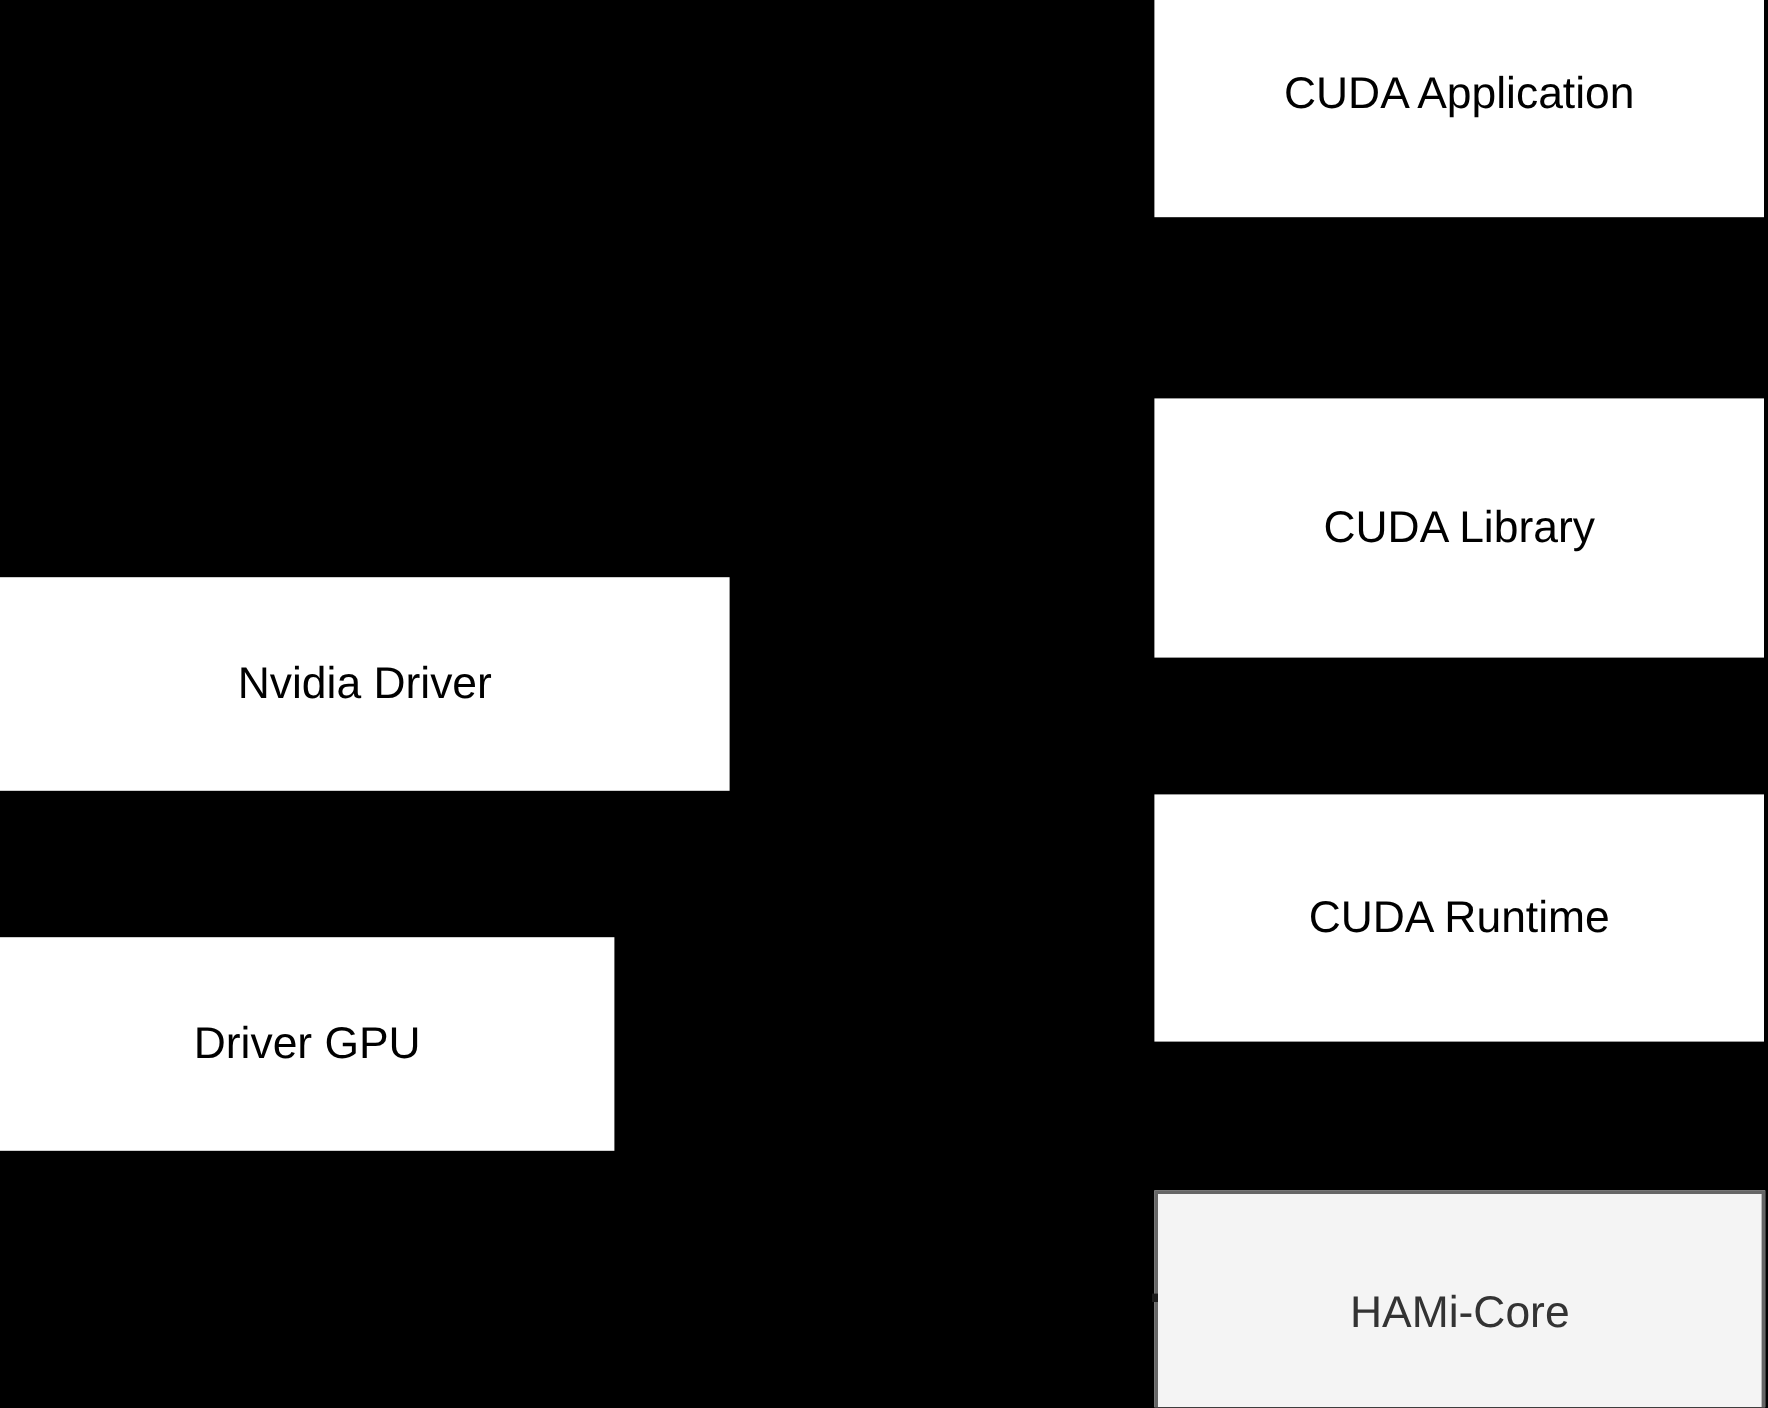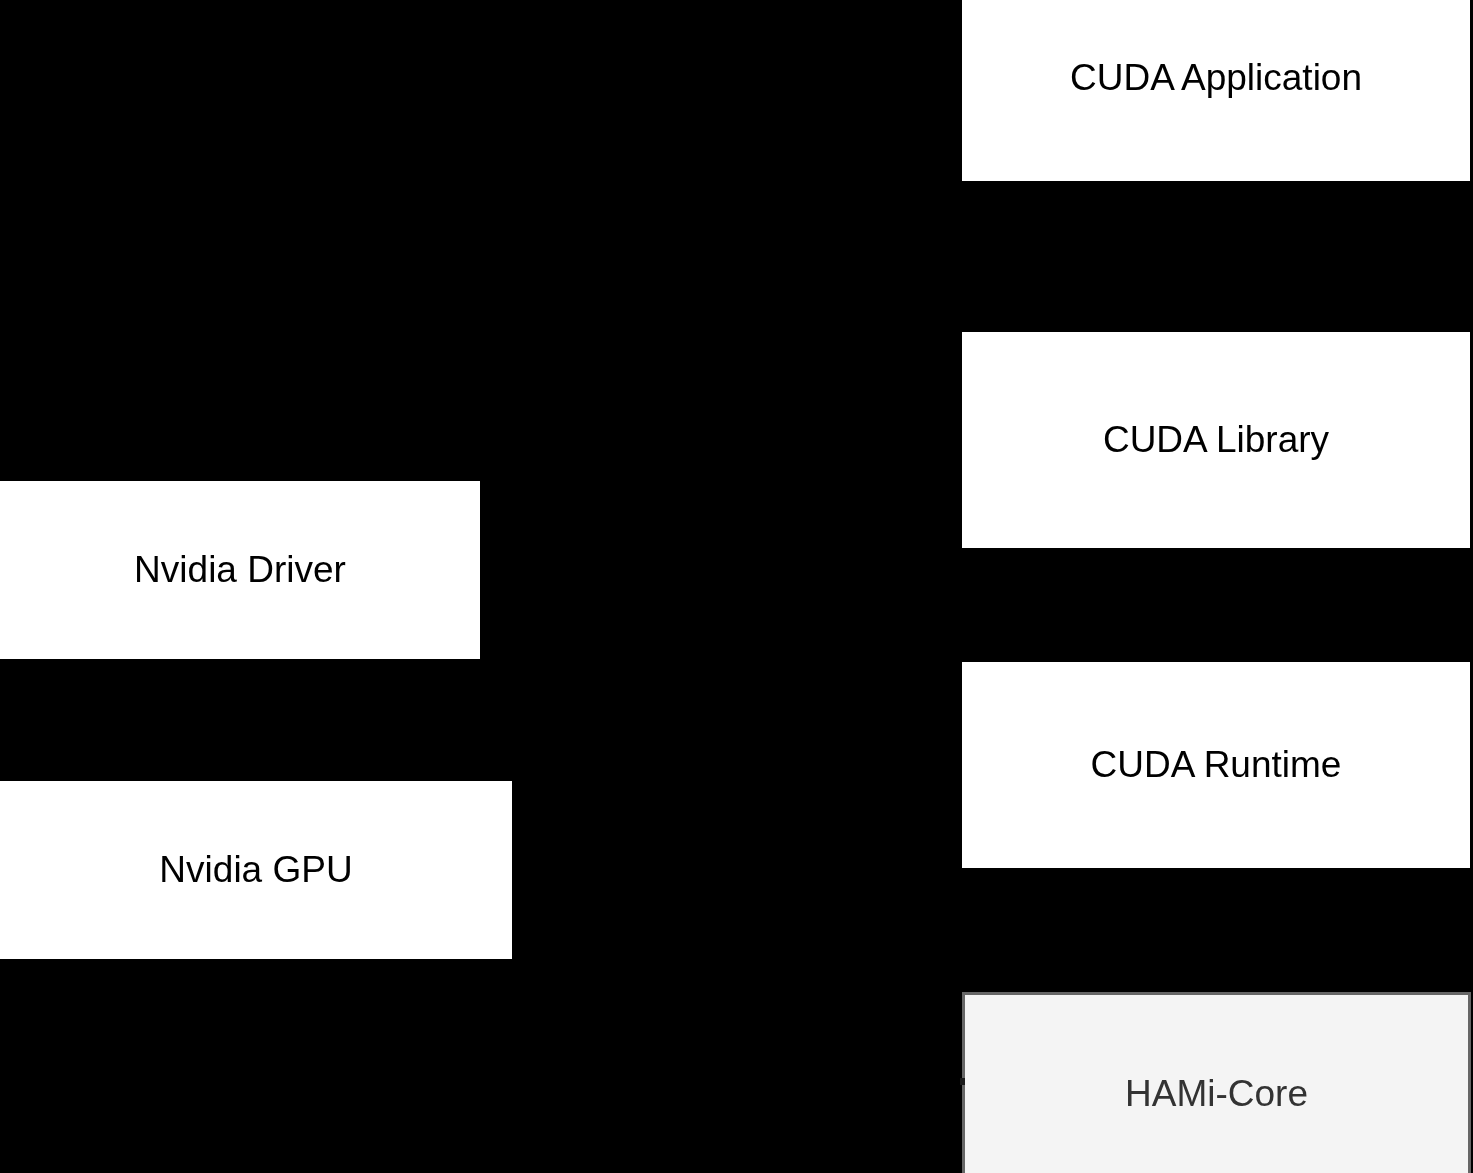--- a/index.html
+++ b/index.html
@@ -45,21 +45,21 @@
   .box-gray {
     background: #f4f4f4;
     border: 3px solid #666666;
     color: #333333;
     font-size: 37px;
     font-weight: 400;
   }
 
   
   #node-cuda-driver   { left: 0px;   top: 181px; width: 512px; height: 177px; }
-  #node-nvidia-driver { left: 0px;   top: 481px; width: 480px; height: 178px; }
+  #node-nvidia-driver { left: 0px;   top: 481px; width: 608px; height: 178px; }
   #node-nvidia-gpu    { left: 0px;   top: 781px; width: 512px; height: 178px; }
 
   
   #node-cuda-application { left: 962px; top: -24px;  width: 508px; height: 205px; }
   #node-cuda-library     { left: 962px; top: 332px;  width: 508px; height: 216px; }
   #node-cuda-runtime     { left: 962px; top: 662px;  width: 508px; height: 206px; justify-content: center; }
   #node-hami-core        { left: 962px; top: 992px;  width: 509px; height: 205px; }
 
   
   .connector-stub {
@@ -77,21 +77,21 @@
 <body>
 
 <div id="canvas">
 
 
   <div class="node box-white" id="node-nvidia-driver">
     <span class="node-label">Nvidia Driver</span>
   </div>
 
   <div class="node box-white" id="node-nvidia-gpu">
-    <span class="node-label">Nvidia GPU</span>
+    <span class="node-label">Driver GPU</span>
   </div>
 
   <div class="node box-white" id="node-cuda-application">
     <span class="node-label">CUDA Application</span>
   </div>
 
   <div class="node box-white" id="node-cuda-library">
     <span class="node-label">CUDA Library</span>
   </div>
 

